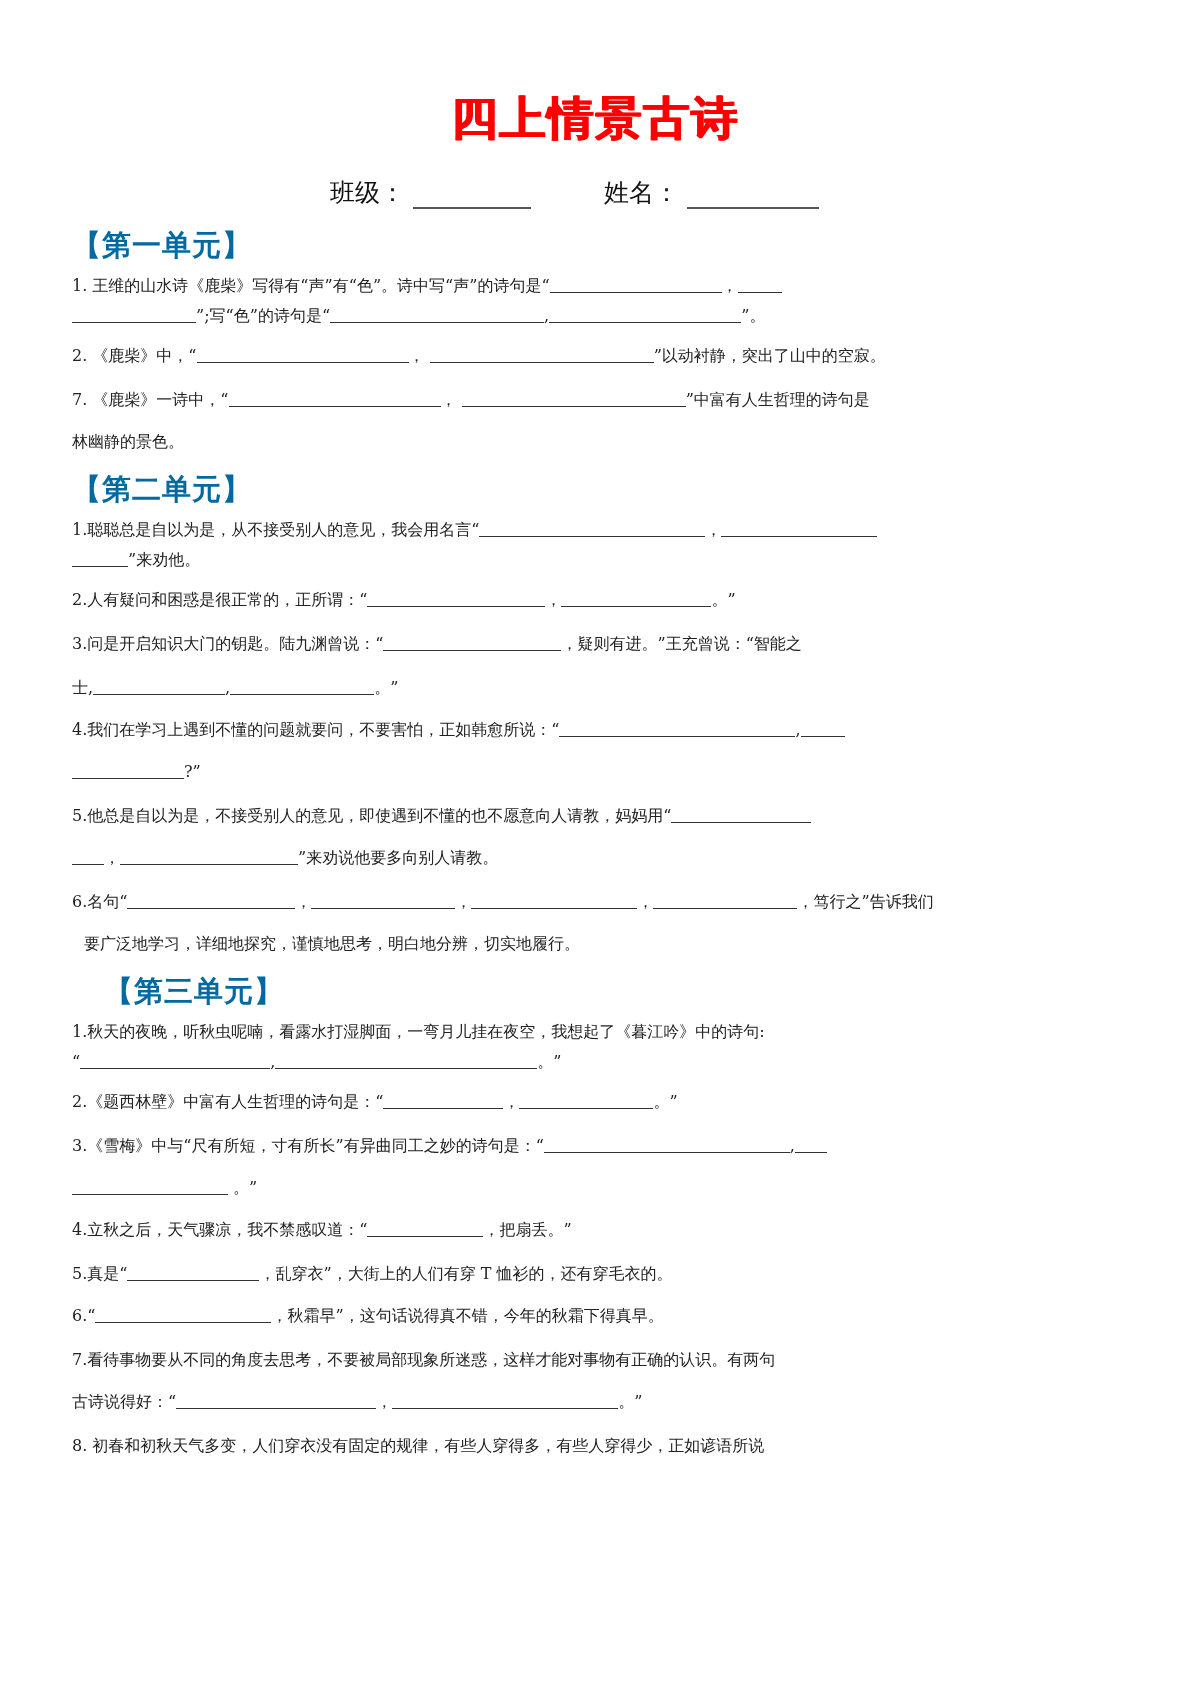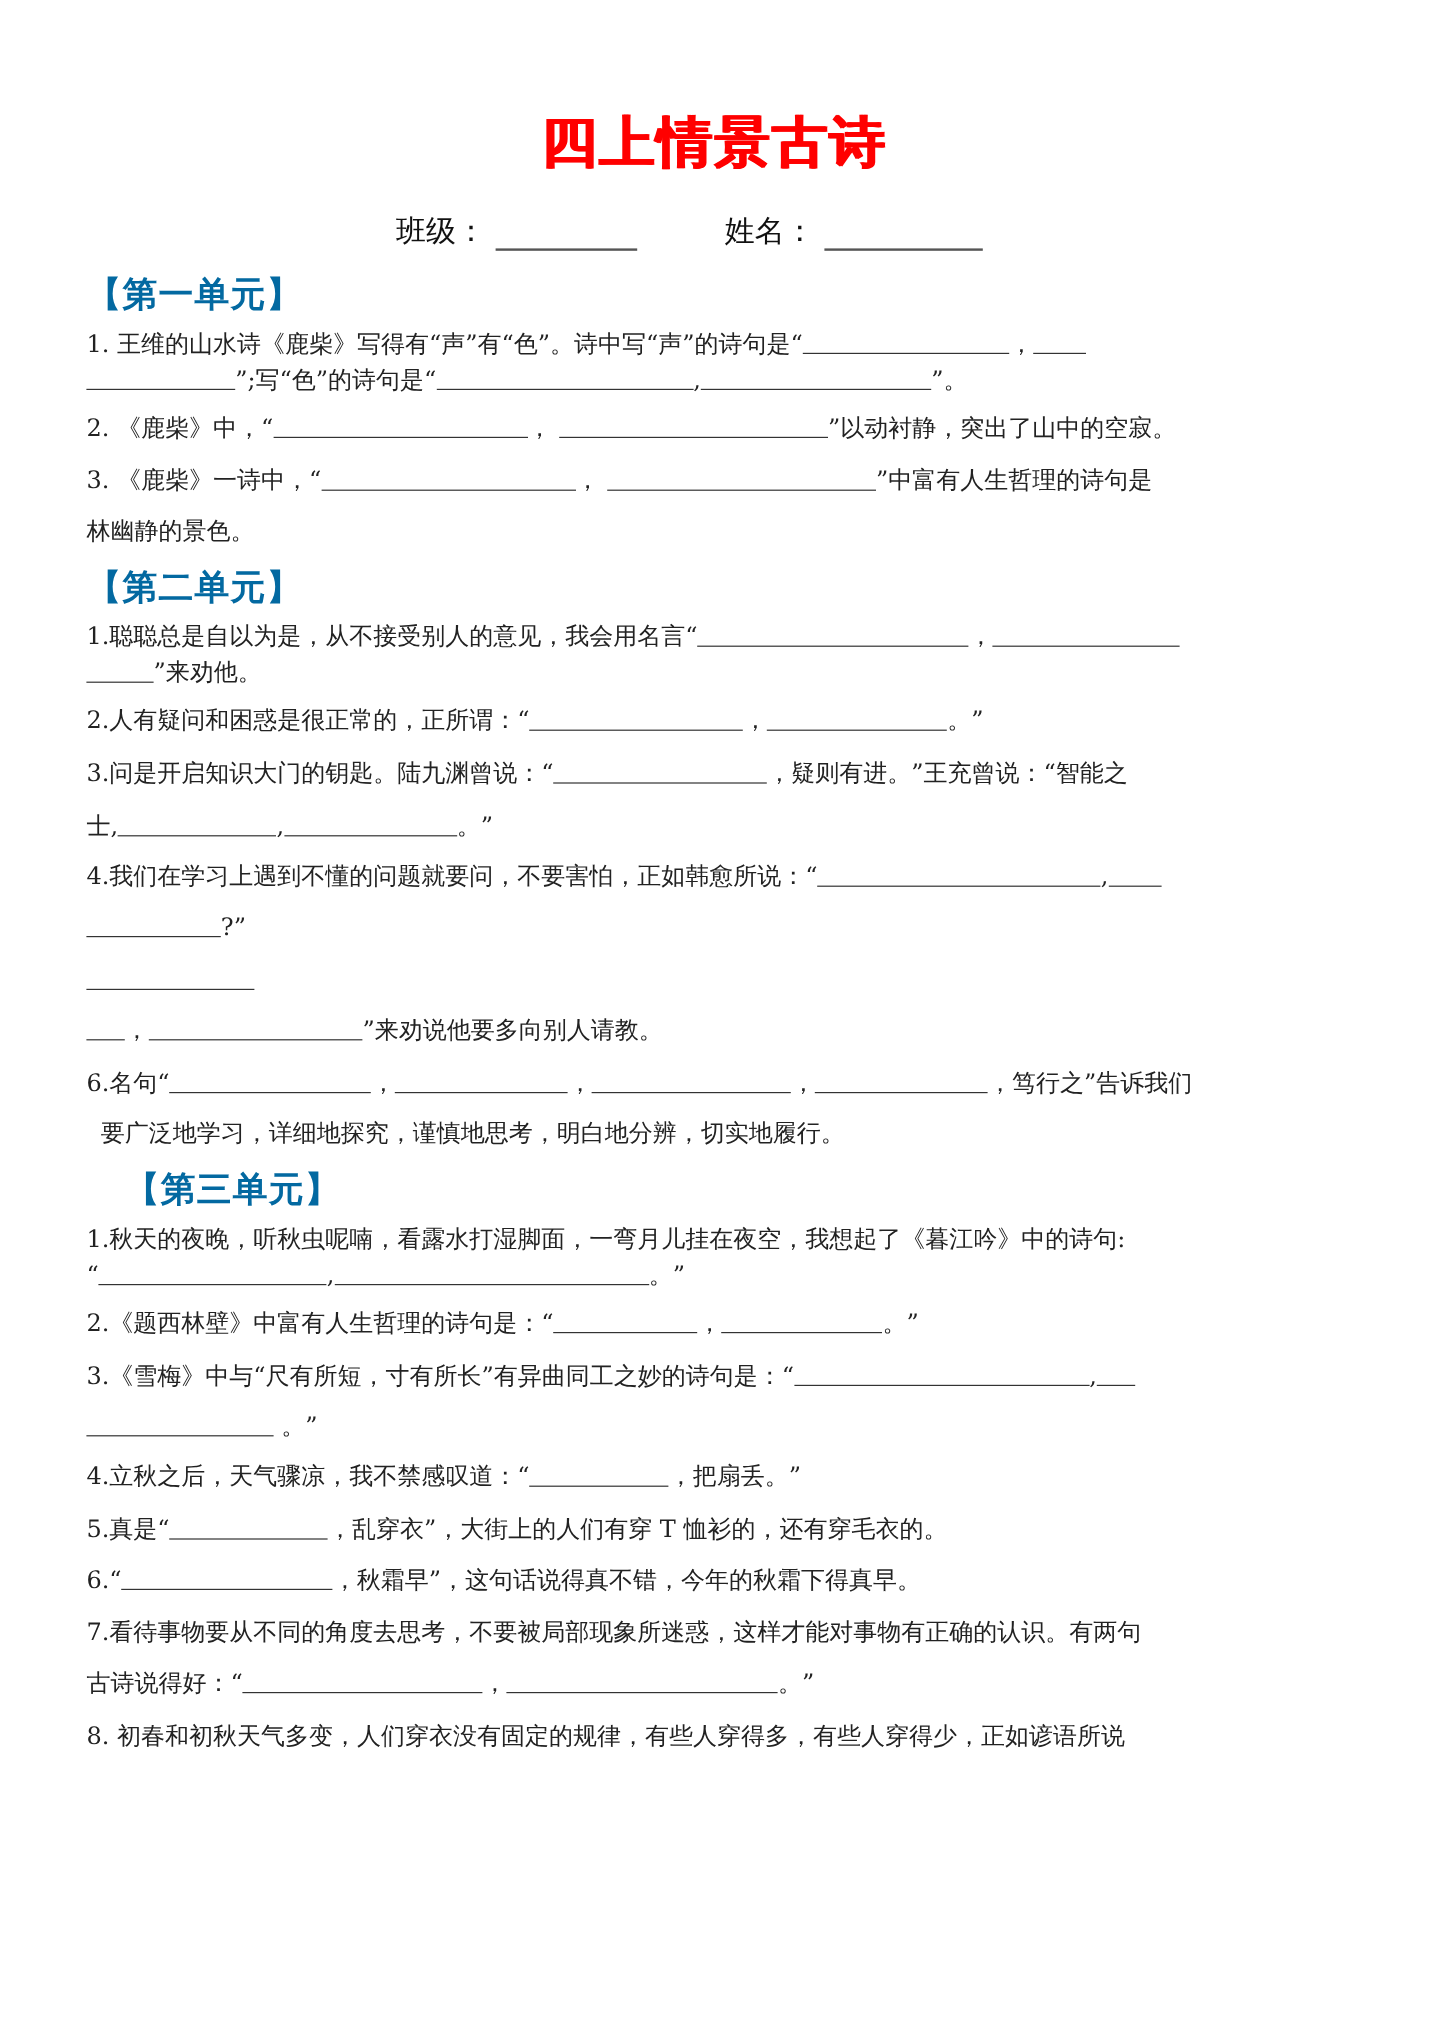--- a/index.html
+++ b/index.html
@@ -8,21 +8,21 @@
     .page { position: absolute; left: 0; top: 0; width: 1191px; height: 1684px; }
     .title { position: absolute; left: 0; right: 0; top: 88px; text-align: center;
              font-family: "DejaVu Sans", sans-serif; font-weight: bold; font-size: 46px;
              letter-spacing: 2px; color: #ff0000; text-shadow: 1px 0 0 #ff0000, -1px 0 0 #ff0000; }
     .meta { position: absolute; top: 176px; left: 0; right: 0; font-family: "DejaVu Sans", sans-serif;
             font-size: 25px; color: #111; }
     .meta-field { position: absolute; display: flex; align-items: flex-end; }
     .meta-line { display: inline-block; border-bottom: 2px solid #555; height: 28px; margin-left: 8px; }
     .heading { position: absolute; left: 72px; font-family: "DejaVu Sans", sans-serif; font-weight: bold;
                font-size: 29px; color: #0369a1; letter-spacing: 1px; }
-    .line { position: absolute; left: 72px; width: 1050px; font-size: 20px; line-height: 28px;
+    .line { position: absolute; left: 72px; width: 1050px; font-size: 16px; line-height: 28px;
             white-space: nowrap; color: #222; }
     .blank { display: inline-block; border-bottom: 1.5px solid #333; height: 20px; vertical-align: -2px; }
   </style>
 </head>
 <body>
 
 <div class="page">
   <div class="title">四上情景古诗</div>
 
   <div class="meta">
@@ -34,31 +34,31 @@
       <span>姓名：</span>
       <span class="meta-line" id="f1" style="width: 132px;"></span>
     </div>
   </div>
 
   <div id="sections">
       <div class="heading" style="top: 226px;">【第一单元】</div>
       <div class="line" style="top: 272px;"><span>1. 王维的山水诗《鹿柴》写得有“声”有“色”。诗中写“声”的诗句是“</span><span class="blank" style="width: 172px;"></span><span>，</span><span class="blank" style="width: 44px;"></span></div>
       <div class="line" style="top: 302px;"><span class="blank" style="width: 124px;"></span><span>”;写“色”的诗句是“</span><span class="blank" style="width: 214px;"></span><span>,</span><span class="blank" style="width: 192px;"></span><span>”。</span></div>
       <div class="line" style="top: 342px;"><span>2. 《鹿柴》中，“</span><span class="blank" style="width: 212px;"></span><span>， </span><span class="blank" style="width: 224px;"></span><span>”以动衬静，突出了山中的空寂。</span></div>
-      <div class="line" style="top: 386px;"><span>3. 《鹿柴》一诗中，“</span><span class="blank" style="width: 212px;"></span><span>， </span><span class="blank" style="width: 224px;"></span><span>”中富有人生哲理的诗句是</span></div>
+      <div class="line" style="top: 386px;"><span>7. 《鹿柴》一诗中，“</span><span class="blank" style="width: 212px;"></span><span>， </span><span class="blank" style="width: 224px;"></span><span>”中富有人生哲理的诗句是</span></div>
       <div class="line" style="top: 428px;"><span>林幽静的景色。</span></div>
       <div class="heading" style="top: 470px;">【第二单元】</div>
       <div class="line" style="top: 516px;"><span>1.聪聪总是自以为是，从不接受别人的意见，我会用名言“</span><span class="blank" style="width: 226px;"></span><span>，</span><span class="blank" style="width: 156px;"></span></div>
       <div class="line" style="top: 546px;"><span class="blank" style="width: 56px;"></span><span>”来劝他。</span></div>
       <div class="line" style="top: 586px;"><span>2.人有疑问和困惑是很正常的，正所谓：“</span><span class="blank" style="width: 178px;"></span><span>，</span><span class="blank" style="width: 150px;"></span><span>。”</span></div>
       <div class="line" style="top: 630px;"><span>3.问是开启知识大门的钥匙。陆九渊曾说：“</span><span class="blank" style="width: 178px;"></span><span>，疑则有进。”王充曾说：“智能之</span></div>
       <div class="line" style="top: 674px;"><span>士,</span><span class="blank" style="width: 132px;"></span><span>,</span><span class="blank" style="width: 144px;"></span><span>。”</span></div>
       <div class="line" style="top: 716px;"><span>4.我们在学习上遇到不懂的问题就要问，不要害怕，正如韩愈所说：“</span><span class="blank" style="width: 236px;"></span><span>,</span><span class="blank" style="width: 44px;"></span></div>
       <div class="line" style="top: 758px;"><span class="blank" style="width: 112px;"></span><span>?”</span></div>
-      <div class="line" style="top: 802px;"><span class="blank" style="width: 140px;"></span></div>
+      <div class="line" style="top: 802px;"><span>5.他总是自以为是，不接受别人的意见，即使遇到不懂的也不愿意向人请教，妈妈用“</span><span class="blank" style="width: 140px;"></span></div>
       <div class="line" style="top: 844px;"><span class="blank" style="width: 32px;"></span><span>，</span><span class="blank" style="width: 178px;"></span><span>”来劝说他要多向别人请教。</span></div>
       <div class="line" style="top: 888px;"><span>6.名句“</span><span class="blank" style="width: 168px;"></span><span>，</span><span class="blank" style="width: 144px;"></span><span>，</span><span class="blank" style="width: 166px;"></span><span>，</span><span class="blank" style="width: 144px;"></span><span>，笃行之”告诉我们</span></div>
       <div class="line" style="top: 930px; margin-left: 12px;"><span>要广泛地学习，详细地探究，谨慎地思考，明白地分辨，切实地履行。</span></div>
       <div class="heading" style="top: 972px; margin-left: 32px;">【第三单元】</div>
       <div class="line" style="top: 1018px;"><span>1.秋天的夜晚，听秋虫呢喃，看露水打湿脚面，一弯月儿挂在夜空，我想起了《暮江吟》中的诗句:</span></div>
       <div class="line" style="top: 1048px;"><span>“</span><span class="blank" style="width: 190px;"></span><span>,</span><span class="blank" style="width: 262px;"></span><span>。”</span></div>
       <div class="line" style="top: 1088px;"><span>2.《题西林壁》中富有人生哲理的诗句是：“</span><span class="blank" style="width: 120px;"></span><span>，</span><span class="blank" style="width: 134px;"></span><span>。”</span></div>
       <div class="line" style="top: 1132px;"><span>3.《雪梅》中与“尺有所短，寸有所长”有异曲同工之妙的诗句是：“</span><span class="blank" style="width: 246px;"></span><span>,</span><span class="blank" style="width: 32px;"></span></div>
       <div class="line" style="top: 1174px;"><span class="blank" style="width: 156px;"></span><span> 。”</span></div>
       <div class="line" style="top: 1216px;"><span>4.立秋之后，天气骤凉，我不禁感叹道：“</span><span class="blank" style="width: 116px;"></span><span>，把扇丢。”</span></div>

